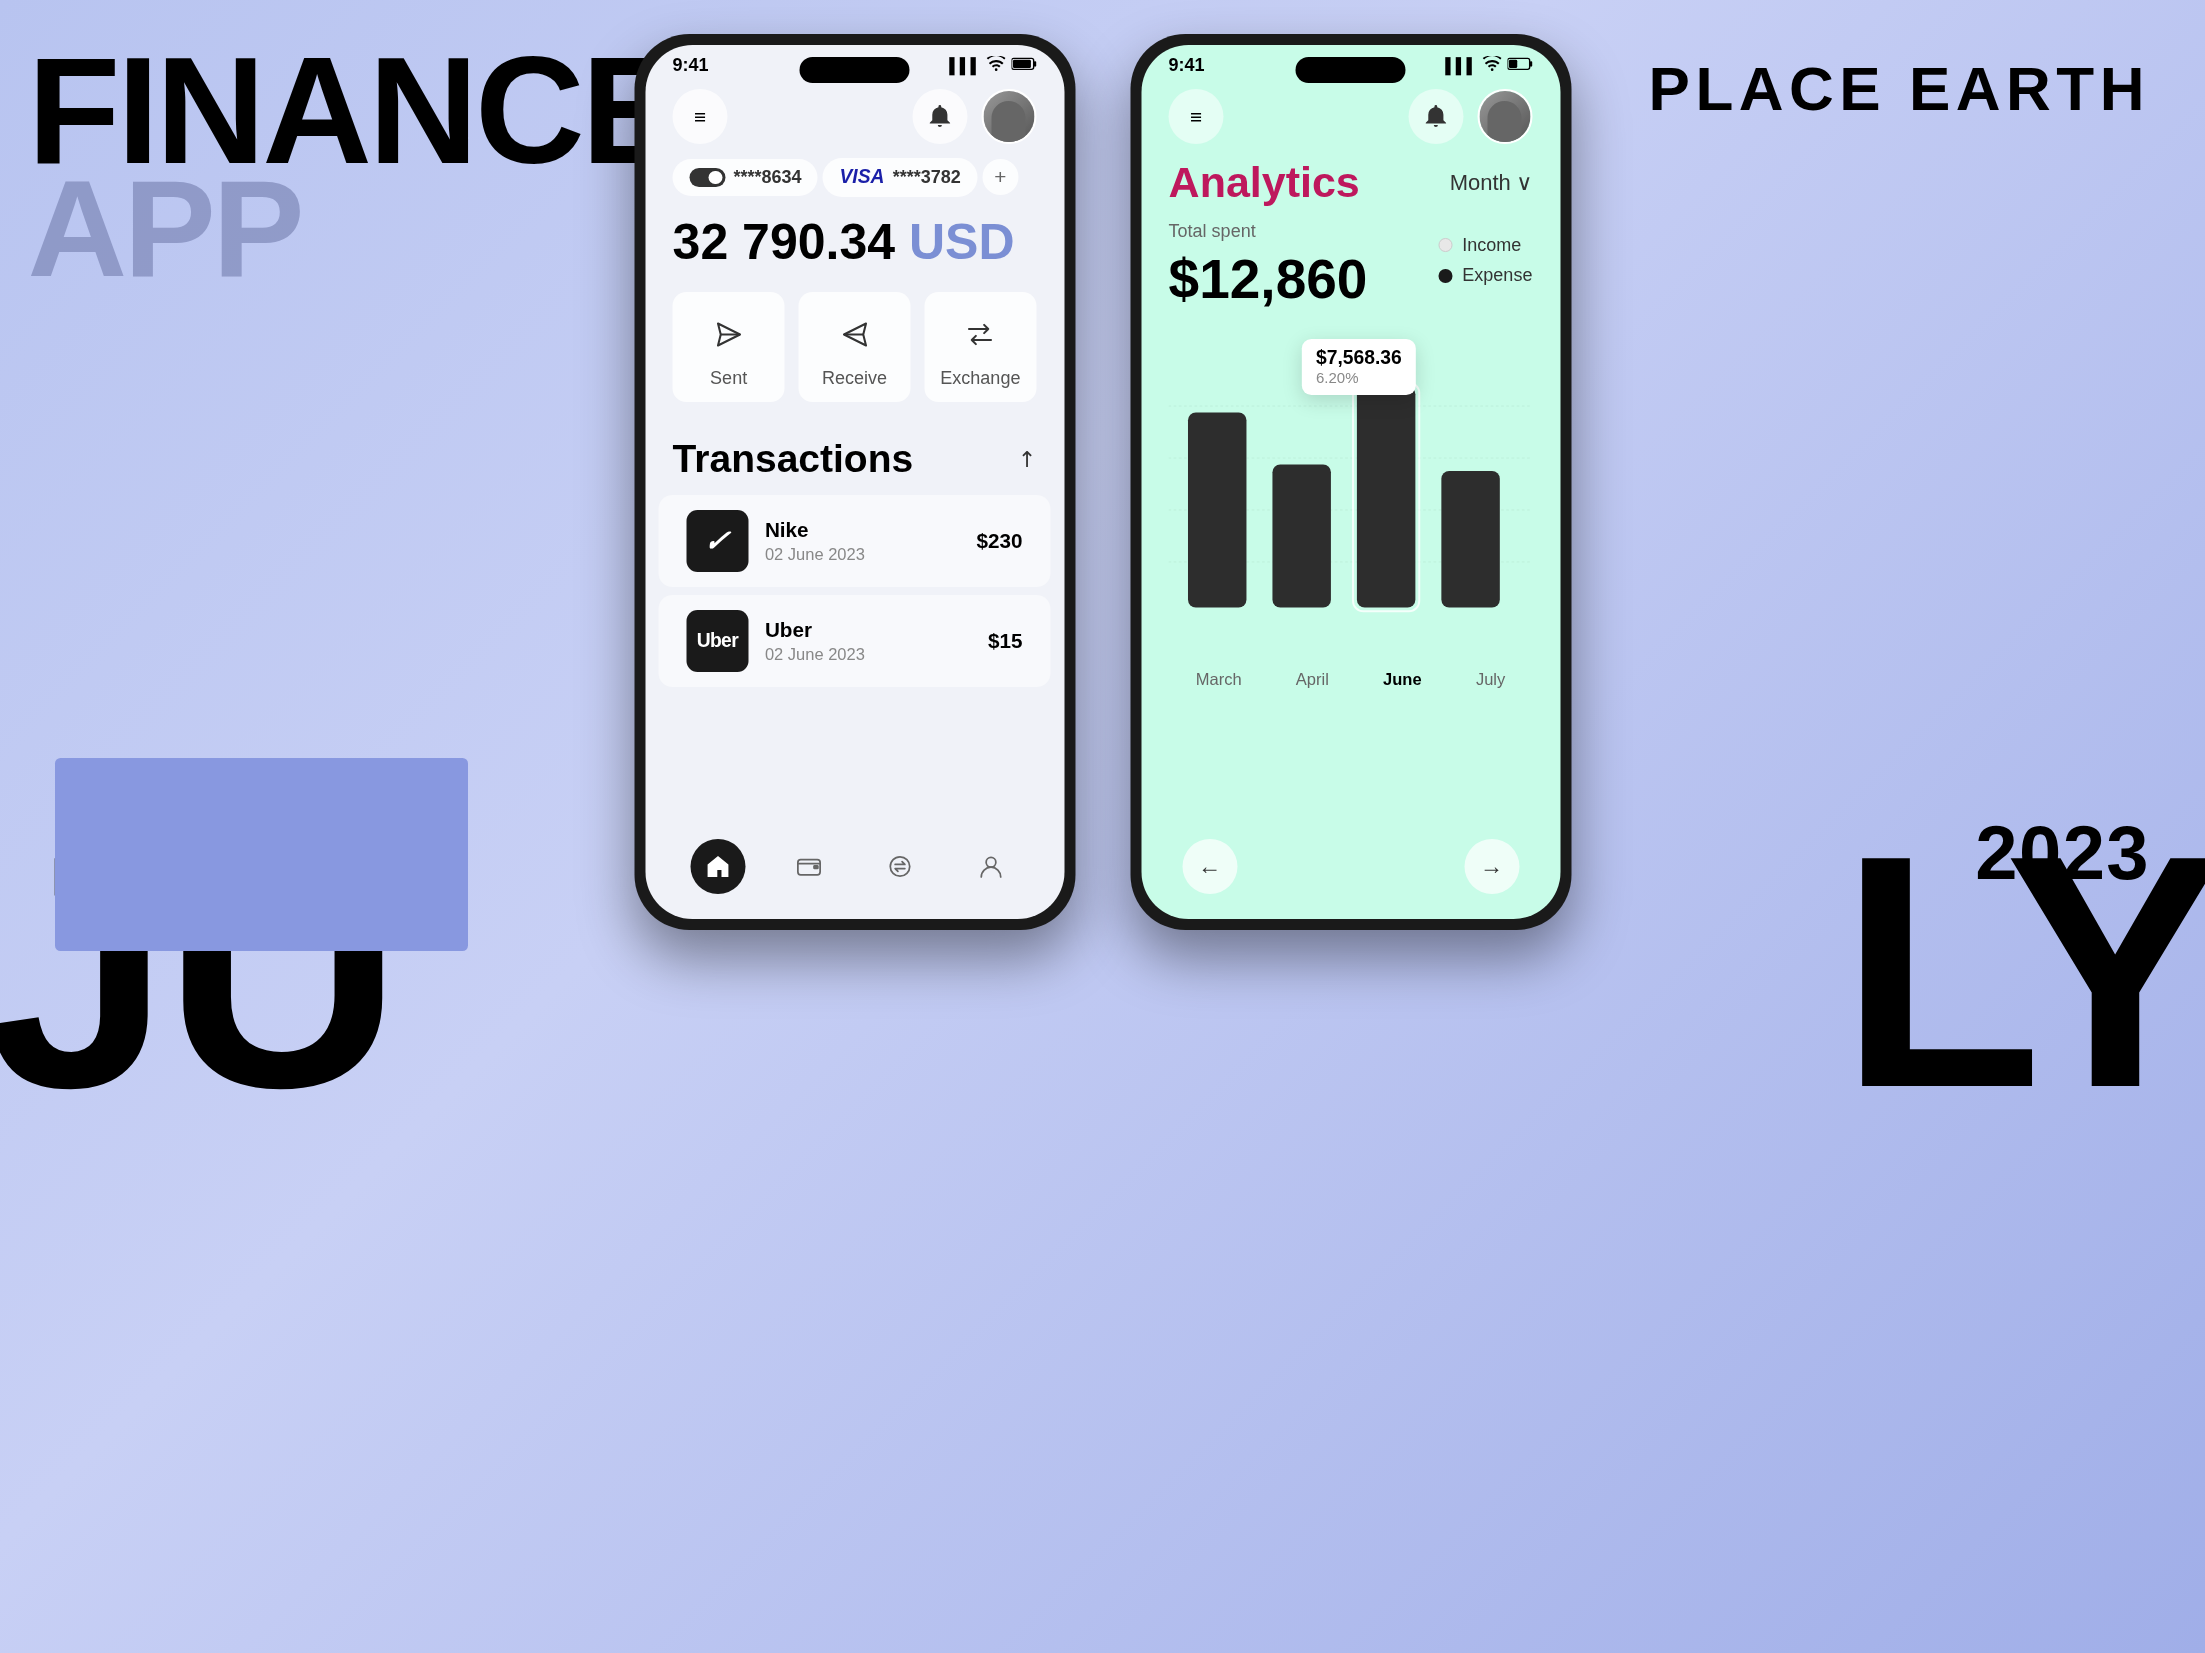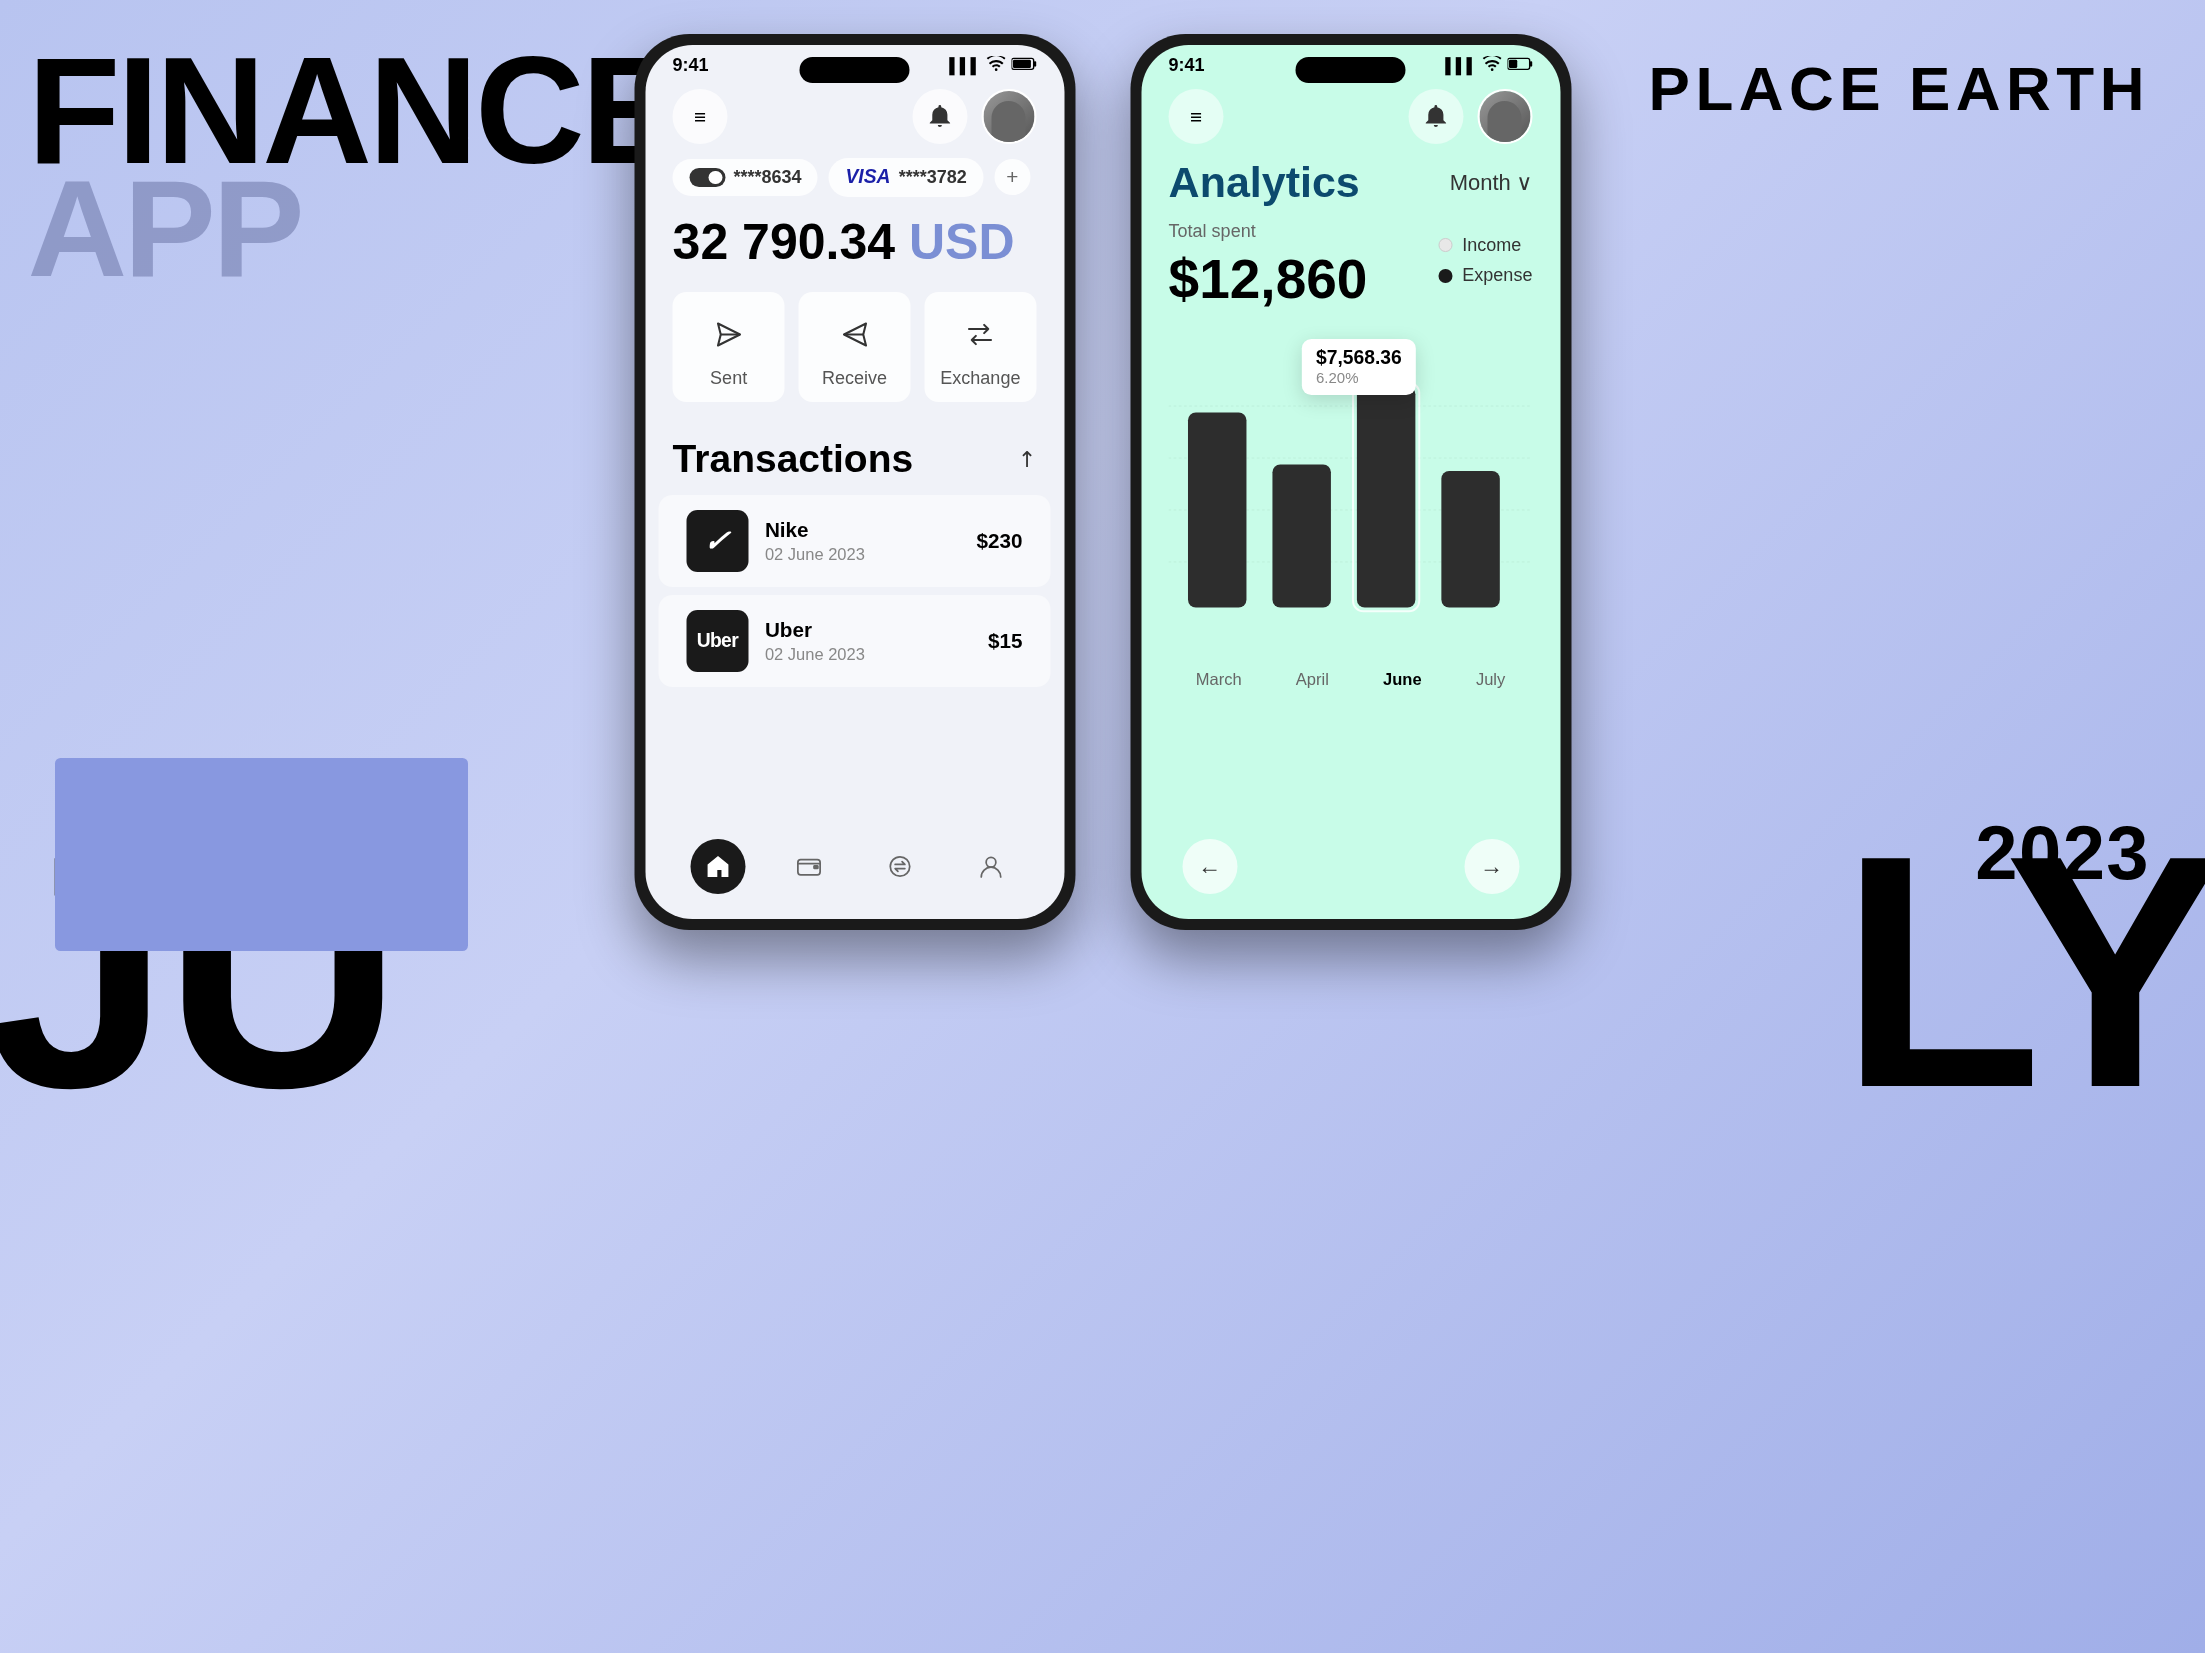--- a/index.html
+++ b/index.html
@@ -212,21 +212,21 @@
       font-size: 43px;
       font-weight: 800;
       color: #000;
       margin-bottom: 13.8px;
     }
 
     
     .card-selector {
       display: flex;
       align-items: center;
-      gap: 11px;
+      gap: 5px;
       margin-bottom: 16.5px;
     }
     .card-pill {
       background: rgba(255,255,255,0.8);
       border-radius: 20.7px;
       padding: 8.3px 16.5px;
       display: flex;
       align-items: center;
       gap: 8.3px;
       font-size: 18px;
@@ -392,21 +392,21 @@
     
     .analytics-header {
       display: flex;
       justify-content: space-between;
       align-items: center;
       padding: 6.9px 27.6px 13.8px;
     }
     .analytics-title {
       font-size: 43px;
       font-weight: 800;
-      color: #0c4a6e;
+      color: #be185d;
     }
     .month-selector {
       display: flex;
       align-items: center;
       gap: 5.5px;
       font-size: 22px;
       color: #333;
       font-weight: 500;
     }
 

